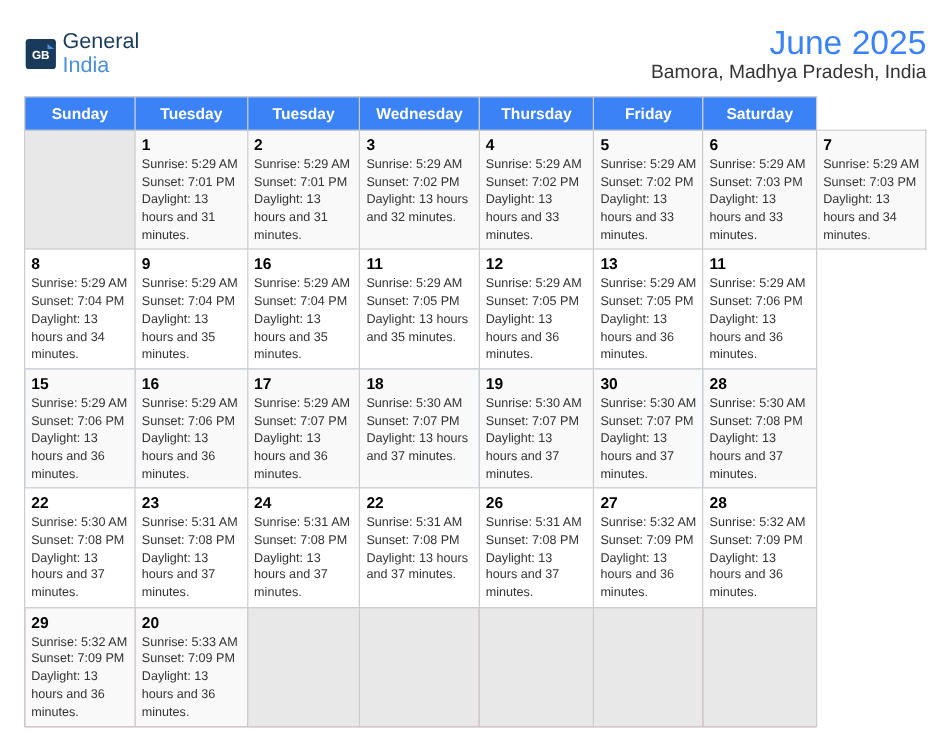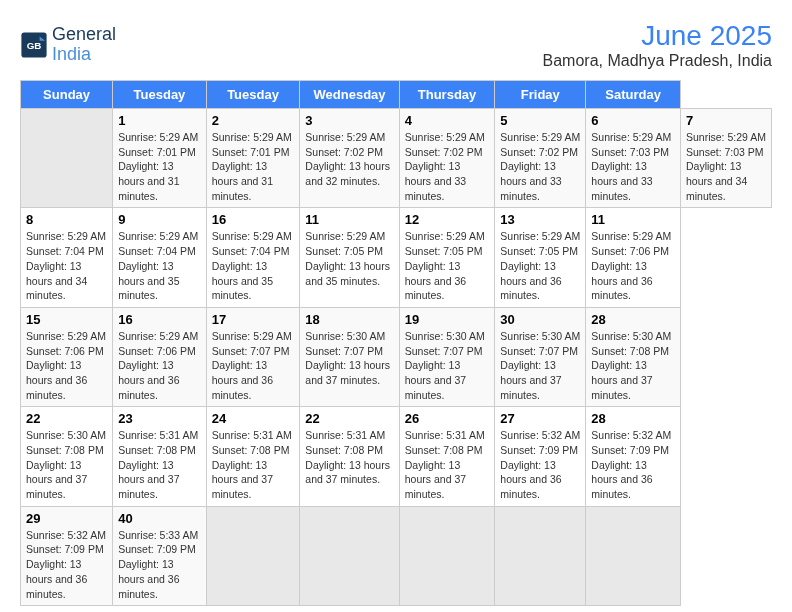--- a/index.html
+++ b/index.html
@@ -243,21 +243,21 @@
         <span class="day-num">28</span>
         <span class="day-info">Sunrise: 5:32 AM<br>Sunset: 7:09 PM<br>Daylight: 13 hours and 36 minutes.</span>
       </td>
       </tr>
       <tr style="background: #be185d;">
         <td>
         <span class="day-num">29</span>
         <span class="day-info">Sunrise: 5:32 AM<br>Sunset: 7:09 PM<br>Daylight: 13 hours and 36 minutes.</span>
       </td>
         <td>
-        <span class="day-num">40</span>
+        <span class="day-num">20</span>
         <span class="day-info">Sunrise: 5:33 AM<br>Sunset: 7:09 PM<br>Daylight: 13 hours and 36 minutes.</span>
       </td>
         <td class="empty-cell"></td>
         <td class="empty-cell"></td>
         <td class="empty-cell"></td>
         <td class="empty-cell"></td>
         <td class="empty-cell"></td>
       </tr>
     </tbody>
 </table>

